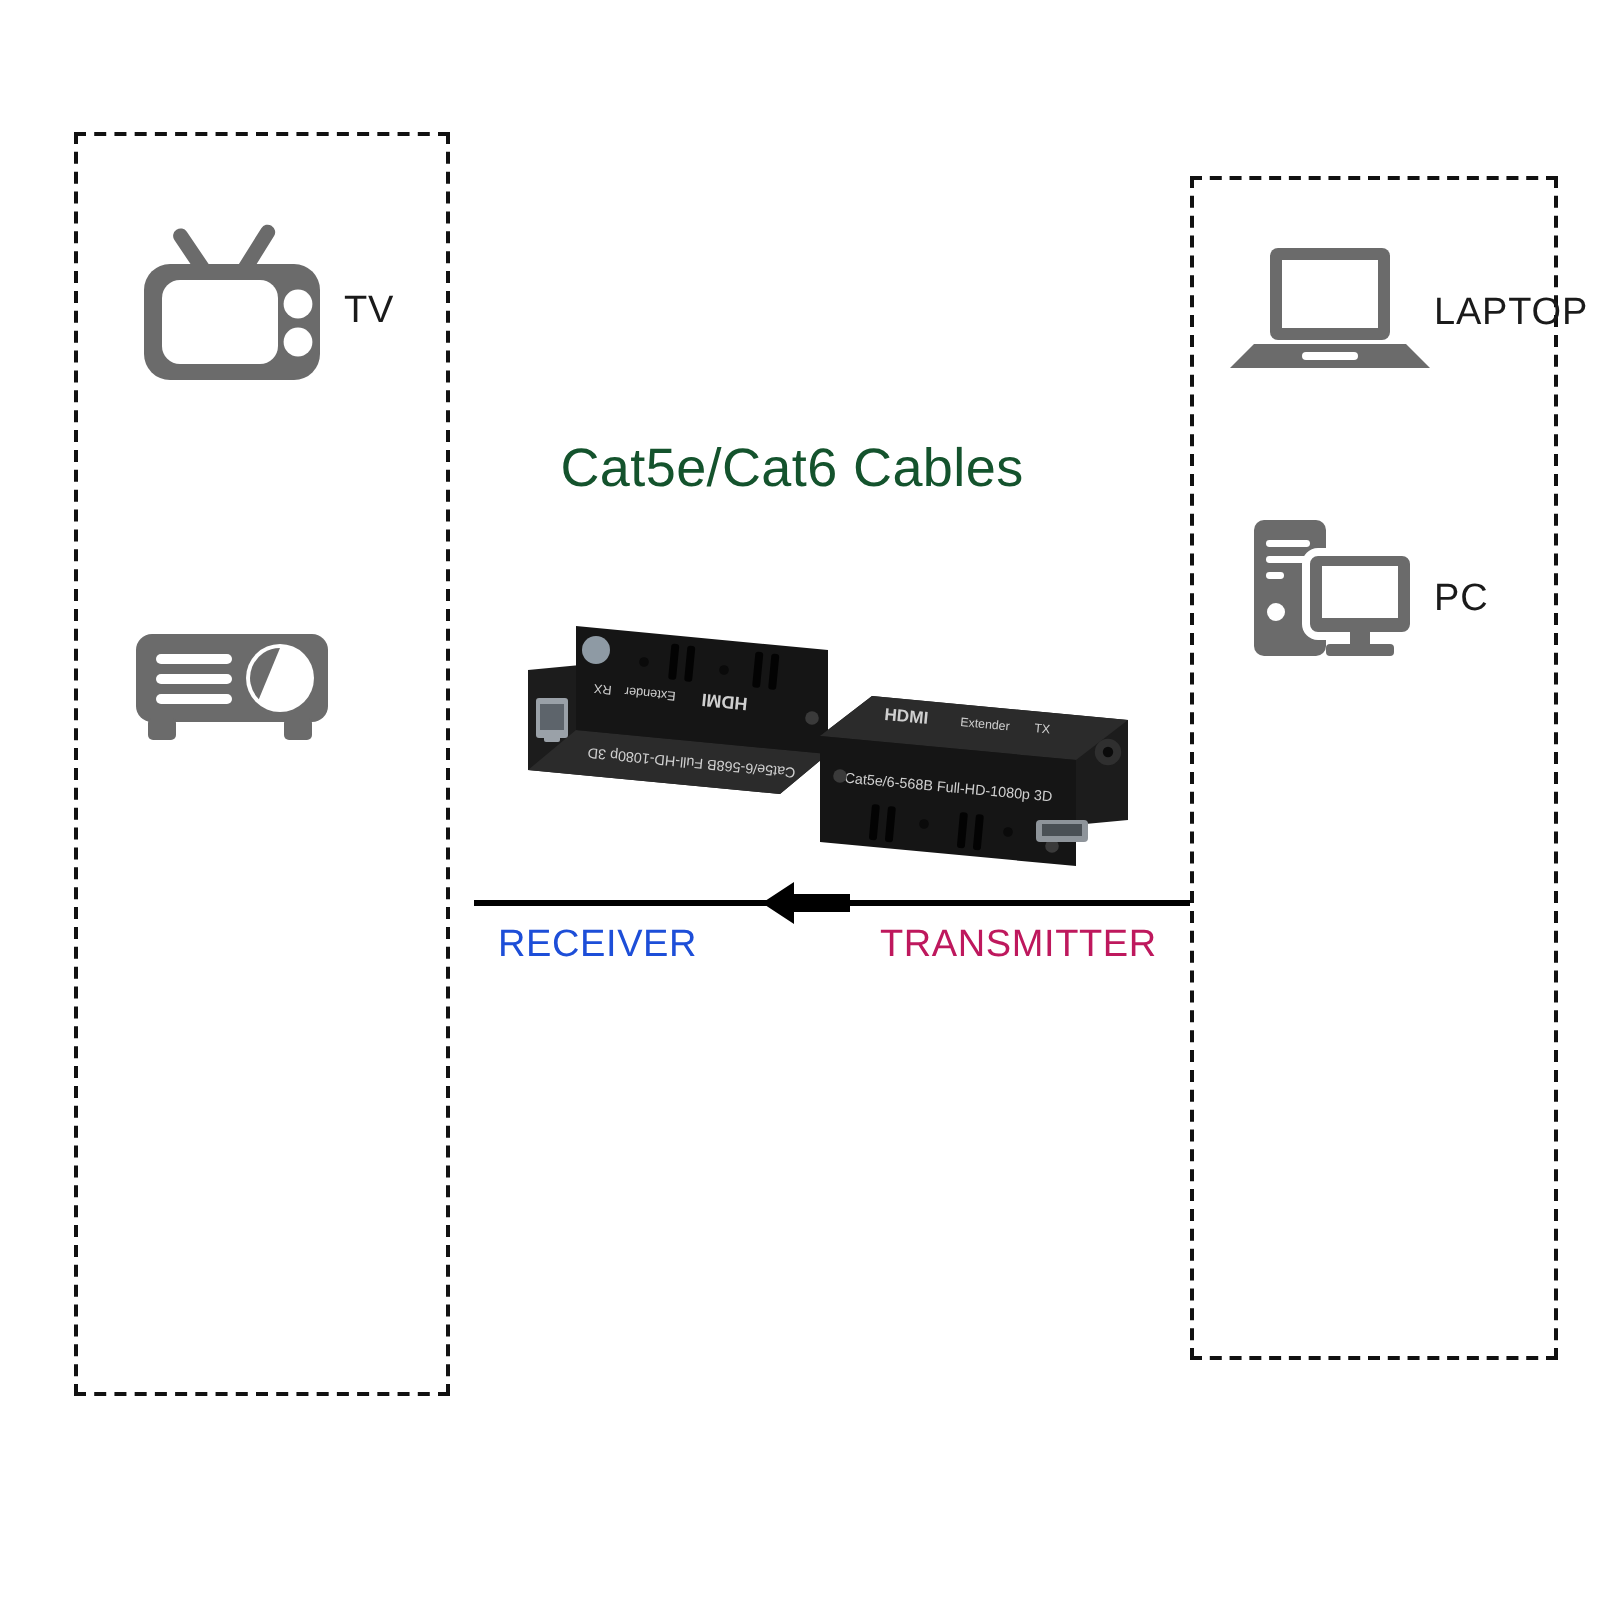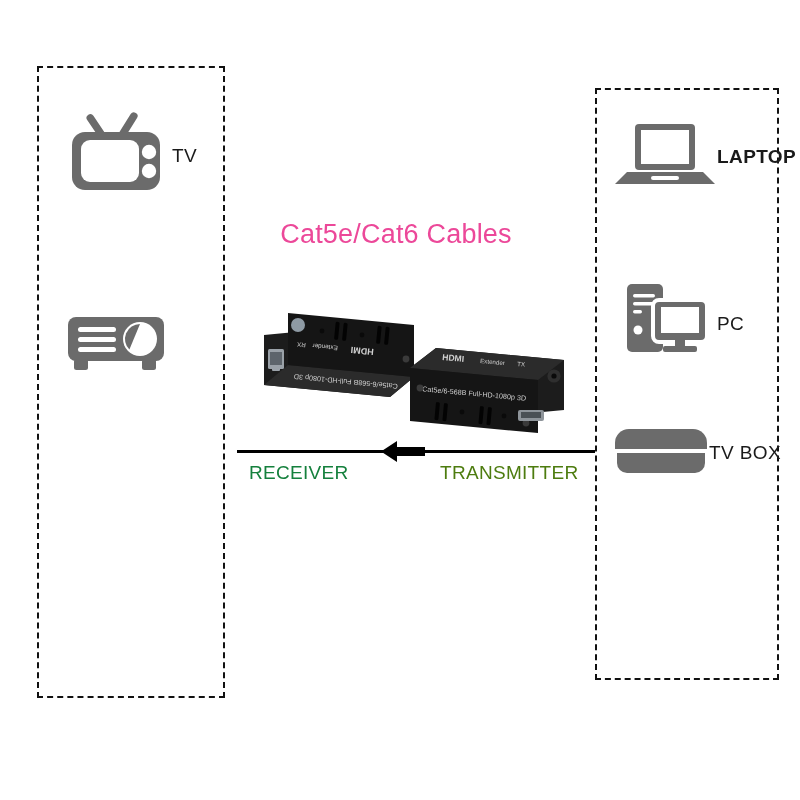--- a/index.html
+++ b/index.html
@@ -52,34 +52,34 @@
     text-align: center;
     font-family: "Liberation Sans", sans-serif;
   }
 
   
   #dev-tv        { left: 60px;  top: 106px; width: 142px; }
   #dev-projector { left: 60px;  top: 305px; width: 142px; }
   #dev-dlplcd    { left: 60px;  top: 507px; width: 142px; }
 
   
-  #dev-laptop { left: 613px; top: 118px; width: 146px; font-weight: bold; }
-  #dev-pc     { left: 613px; top: 280px; width: 146px; }
+  #dev-laptop { left: 613px; top: 118px; width: 146px; }
+  #dev-pc     { left: 613px; top: 256px; width: 146px; }
   #dev-tvbox  { left: 613px; top: 421px; width: 146px; }
   #dev-ps3    { left: 613px; top: 548px; width: 146px; }
 
   
   #cables-label {
     position: absolute;
     left: 246px;
     top: 219px;
     width: 300px;
     text-align: center;
     font-size: 27px;
-    color: #ec4899;
+    color: #14532d;
     letter-spacing: 0.2px;
     white-space: nowrap;
   }
 
   
   #flow-line {
     position: absolute;
     left: 237px;
     top: 450px;
     width: 358px;
@@ -91,30 +91,30 @@
     left: 381px;
     top: 441px;
     width: 44px;
     height: 21px;
   }
   #label-receiver {
     position: absolute;
     left: 249px;
     top: 462px;
     font-size: 19px;
-    color: #15803d;
+    color: #1d4ed8;
     letter-spacing: 0.3px;
     white-space: nowrap;
   }
   #label-transmitter {
     position: absolute;
     left: 440px;
     top: 462px;
     font-size: 19px;
-    color: #4d7c0f;
+    color: #be185d;
     letter-spacing: 0.3px;
     white-space: nowrap;
   }
 
   
   .extender {
     position: absolute;
   }
   #extender-rx { left: 252px; top: 300px; width: 168px; height: 105px; }
   #extender-tx { left: 402px; top: 338px; width: 175px; height: 108px; }
@@ -193,31 +193,20 @@
           <rect x="40" y="20" width="54" height="42" rx="6" stroke="#ffffff" stroke-width="4"></rect>
           <rect x="48" y="27" width="38" height="26" fill="#ffffff"></rect>
           <rect x="62" y="60" width="10" height="7"></rect>
           <rect x="50" y="66" width="34" height="6" rx="2"></rect>
         </g>
       </svg>
     </span>
     <span class="caption">PC</span>
   </div>
 
-  <div class="device" id="dev-tvbox">
-    <span class="glyph">
-      <svg width="96" height="56" viewBox="0 0 96 56">
-        <g fill="#6b6b6b">
-          <path d="M16 8 h64 a14 14 0 0 1 14 14 v6 H2 v-6 A14 14 0 0 1 16 8 z"></path>
-          <path d="M4 32 h88 v10 a10 10 0 0 1 -10 10 H14 A10 10 0 0 1 4 42 z"></path>
-        </g>
-      </svg>
-    </span>
-    <span class="caption">TV BOX</span>
-  </div>
 
 
   <div id="cables-label">Cat5e/Cat6 Cables</div>
 
   <div class="extender" id="extender-rx">
     <svg width="168" height="105" viewBox="0 0 168 105">
       <g transform="rotate(180 84 52.5)">
 
         <path d="M6 28 L30 8 L156 20 L156 70 L30 82 Z" fill="#1c1c1c"></path>
 

